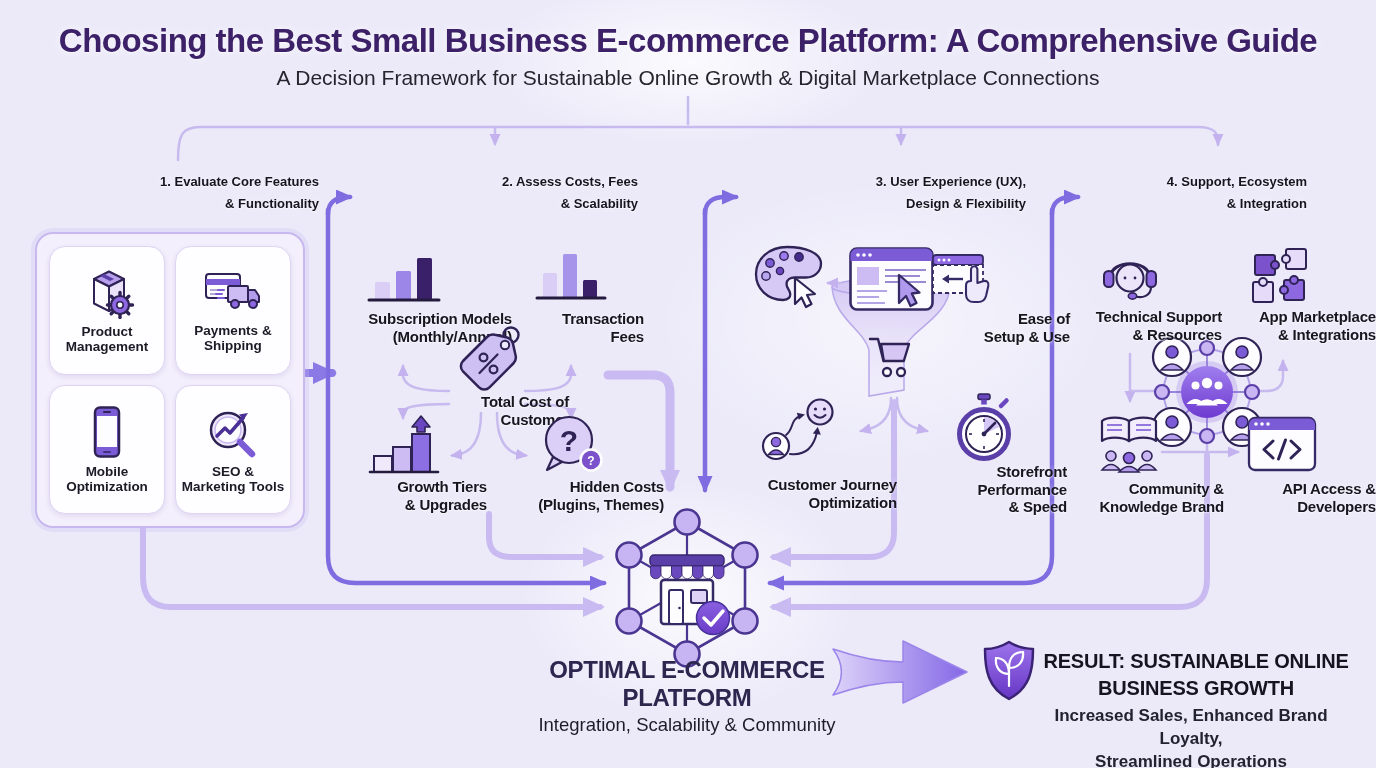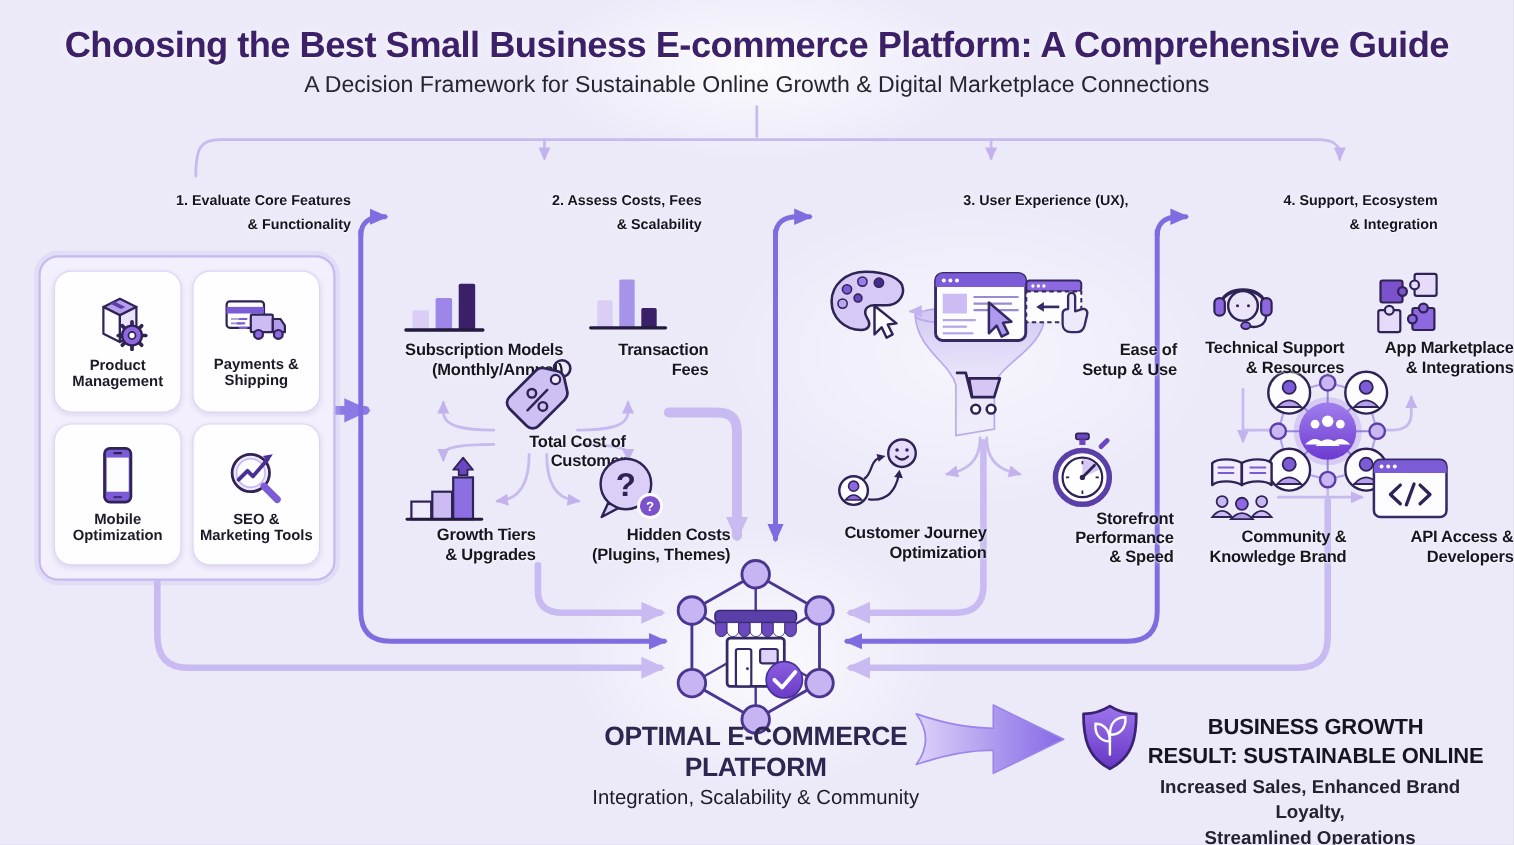--- a/index.html
+++ b/index.html
@@ -241,20 +241,21 @@
   <div class="abs heading" style="left:19px;top:171px;width:300px;">
       <span>1. Evaluate Core Features</span>
       <span>&amp; Functionality</span>
     </div>
   <div class="abs heading" style="left:338px;top:171px;width:300px;">
       <span>2. Assess Costs, Fees</span>
       <span>&amp; Scalability</span>
     </div>
   <div class="abs heading" style="left:726px;top:171px;width:300px;">
       <span>3. User Experience (UX),</span>
+      <span>Design &amp; Flexibility</span>
     </div>
   <div class="abs heading" style="left:1007px;top:171px;width:300px;">
       <span>4. Support, Ecosystem</span>
       <span>&amp; Integration</span>
     </div>
 
   <div class="abs" id="features-panel">
     <div class="card">
       <span class="ic" style="position:static">
         <svg width="56" height="52" viewBox="0 0 56 52">
@@ -603,21 +604,21 @@
         </defs>
       <path d="M27,2 C35,7 44,9 51,9 C51,30 48,48 27,59 C6,48 3,30 3,9 C10,9 19,7 27,2 Z" fill="url(#gShield)" stroke="#3a2374" stroke-width="2.5" stroke-linejoin="round"></path>
       <g fill="none" stroke="#fff" stroke-width="2.2" stroke-linecap="round">
         <path d="M27,46 C27,38 27,32 27,26"></path>
         <path d="M27,34 C17,34 13,26 14,18 C22,18 27,24 27,34 Z"></path>
         <path d="M27,28 C27,18 32,12 41,12 C42,21 37,28 27,28 Z"></path>
       </g>
     </svg>
   </span>
   <div class="abs" id="result-title">
+      <span style="display:block">RESULT: SUSTAINABLE ONLINE</span>
       <span style="display:block">BUSINESS GROWTH</span>
-      <span style="display:block">RESULT: SUSTAINABLE ONLINE</span>
     </div>
   <div class="abs" id="result-sub">
       <span style="display:block">Increased Sales, Enhanced Brand Loyalty,</span>
       <span style="display:block">Streamlined Operations</span>
     </div>
 
 </div>
 
 </body></html>

